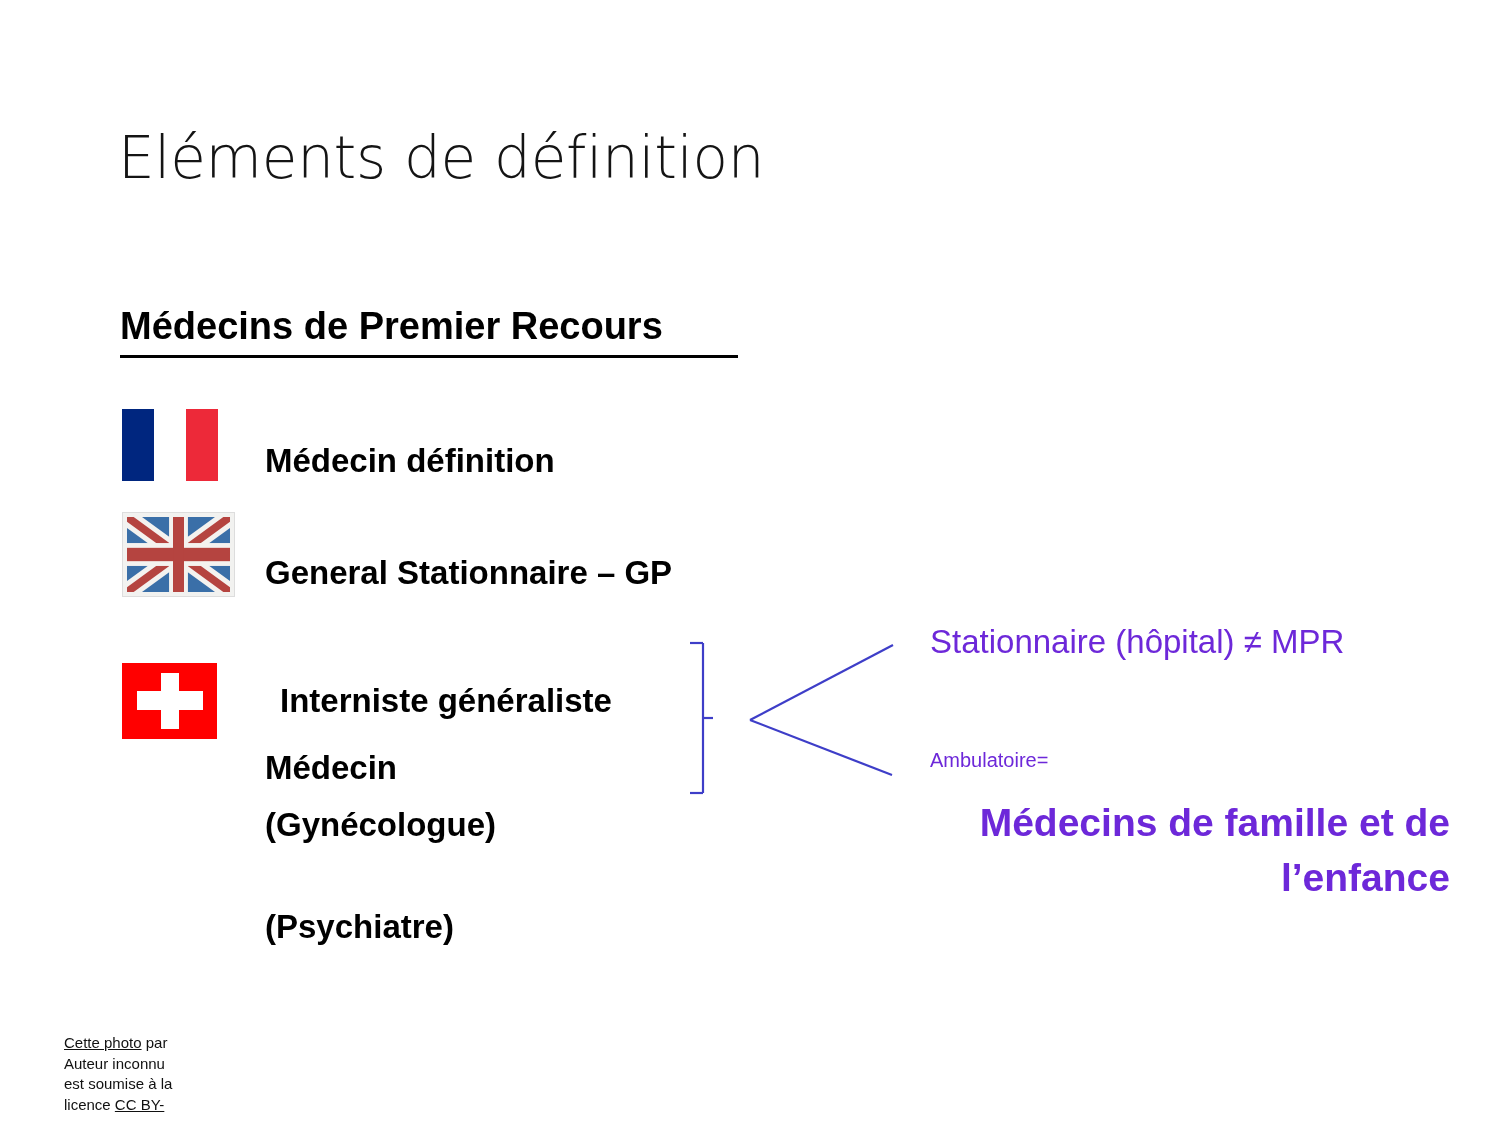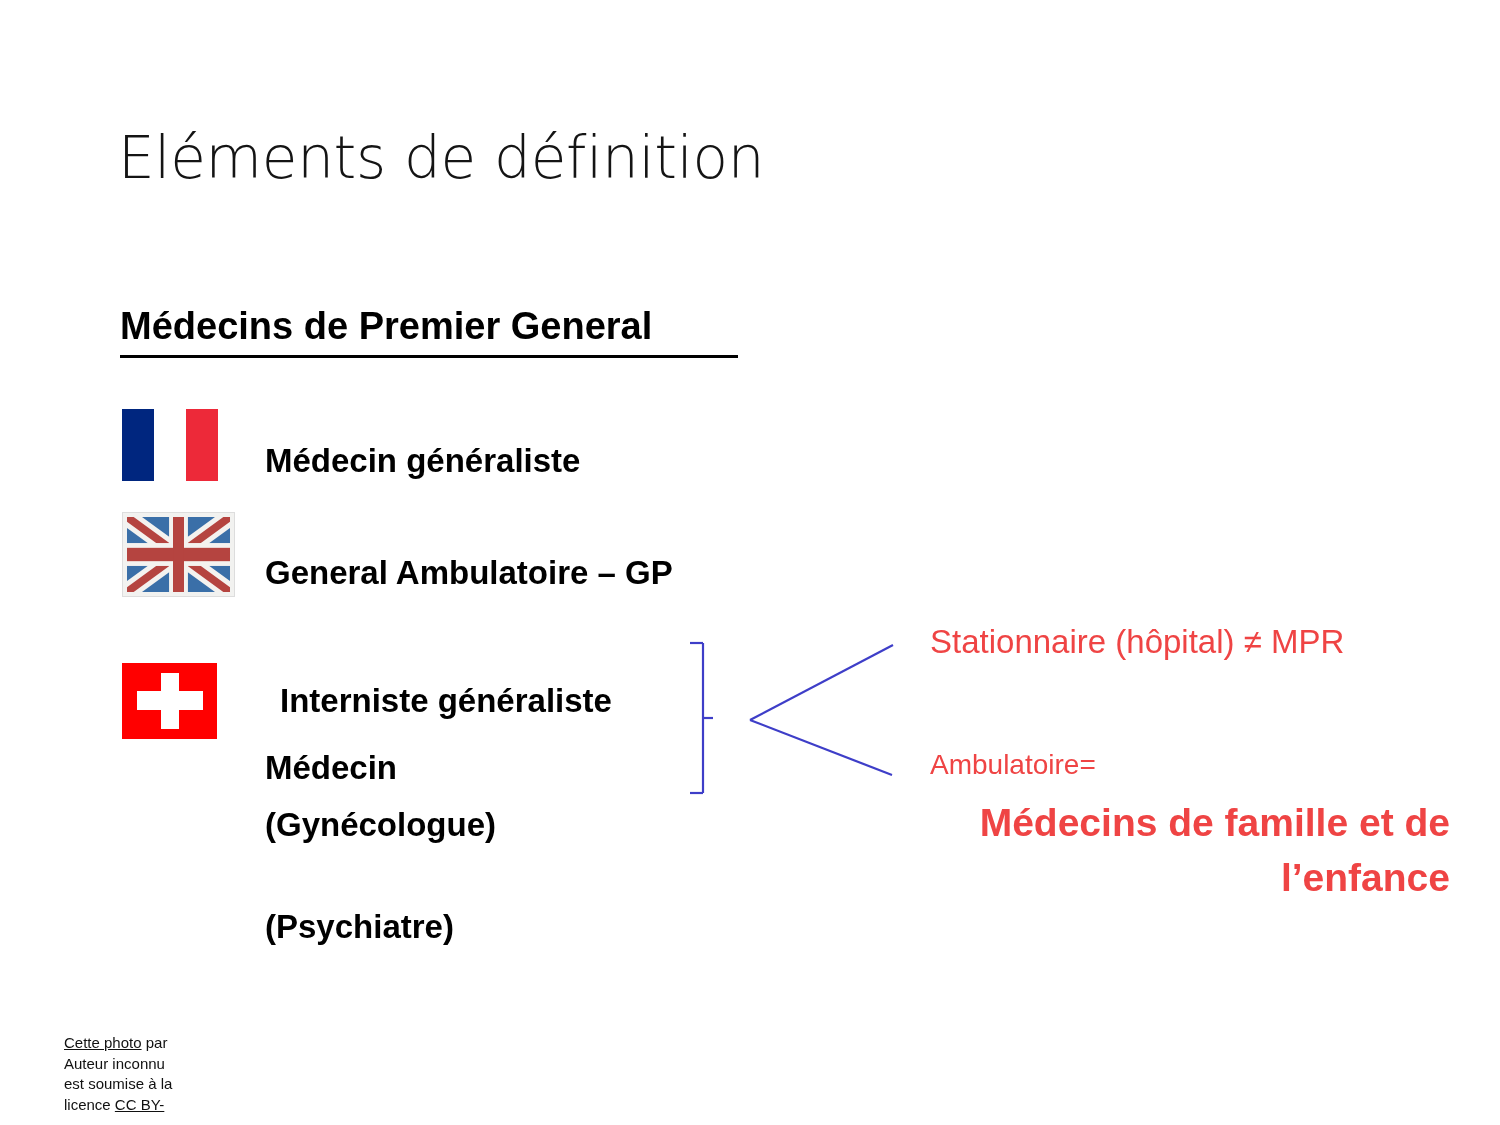--- a/index.html
+++ b/index.html
@@ -146,34 +146,34 @@
     width: 240px;
     height: 200px;
     pointer-events: none;
   }
   .connectors svg { display: block; overflow: visible; }
 
   
   .right-text {
     position: absolute;
     font-family: "Liberation Sans", sans-serif;
-    color: #ef4444;
+    color: #6d28d9;
     white-space: nowrap;
   }
   .right-stationnaire {
     left: 930px;
     top: 622px;
     font-size: 33px;
     font-weight: 400;
     line-height: 1.2;
   }
   .right-ambulatoire {
     left: 930px;
     top: 748px;
-    font-size: 28px;
+    font-size: 20px;
     font-weight: 400;
     line-height: 1.2;
   }
   .right-famille {
     left: 930px;
     top: 795px;
     font-size: 39px;
     font-weight: 700;
     line-height: 1.42;
     white-space: normal;
@@ -197,21 +197,21 @@
     color: #111111;
   }
 </style>
 </head>
 <body>
 
 <div id="slide">
 
   <div class="slide-title">Eléments de définition</div>
 
-  <div class="section-heading">Médecins de Premier General</div>
+  <div class="section-heading">Médecins de Premier Recours</div>
   <div class="section-heading-rule"></div>
 
   <div class="flag flag-fr">
     <div class="band band-blue"></div>
     <div class="band band-white"></div>
     <div class="band band-red"></div>
   </div>
 
   <div class="flag flag-uk">
     <div class="uk-canvas">
@@ -229,23 +229,23 @@
         <rect x="26.8" y="0" width="6.4" height="36" fill="#B54440"></rect>
       </svg>
     </div>
   </div>
 
   <div class="flag flag-ch">
     <div class="cross-v"></div>
     <div class="cross-h"></div>
   </div>
 
-  <div class="label bold label-mg">Médecin généraliste</div>
-
-  <div class="label bold label-gp">General Ambulatoire – GP</div>
+  <div class="label bold label-mg">Médecin définition</div>
+
+  <div class="label bold label-gp">General Stationnaire – GP</div>
 
   <div class="label bold label-ig">Interniste généraliste</div>
 
   <div class="label bold label-ped">Médecin</div>
 
   <div class="label reg label-gyn">(Gynécologue)</div>
 
   <div class="label reg label-psy">(Psychiatre)</div>
 
   <div class="connectors">

